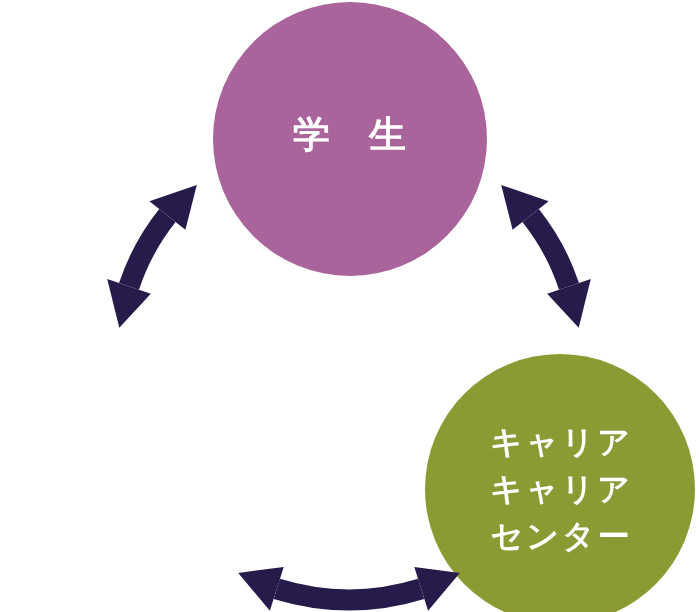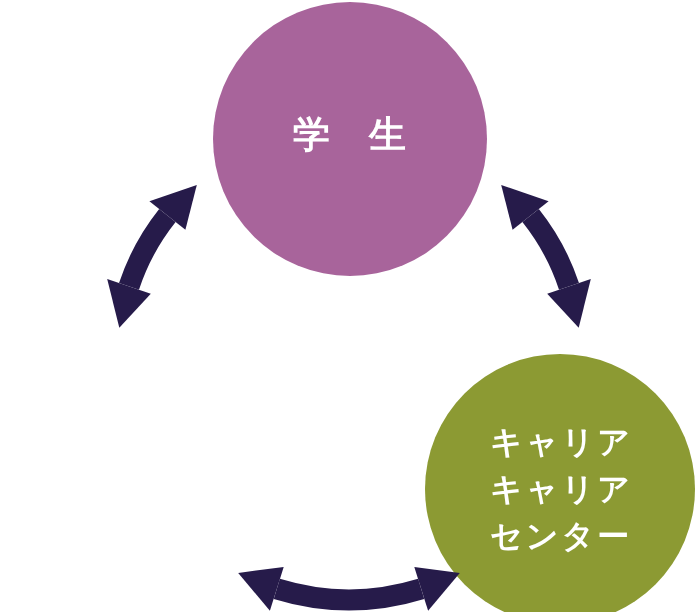--- a/index.html
+++ b/index.html
@@ -14,20 +14,21 @@
     height: 612px;
     background: #ffffff;
     overflow: hidden;
   }
   .node {
     position: absolute;
     border-radius: 50%;
     display: flex;
     align-items: center;
     justify-content: center;
+    text-align: center;
     color: #ffffff;
     font-weight: bold;
   }
   .node-top {
     left: 213px;
     top: 2px;
     width: 274px;
     height: 274px;
   }
   .node-left {

